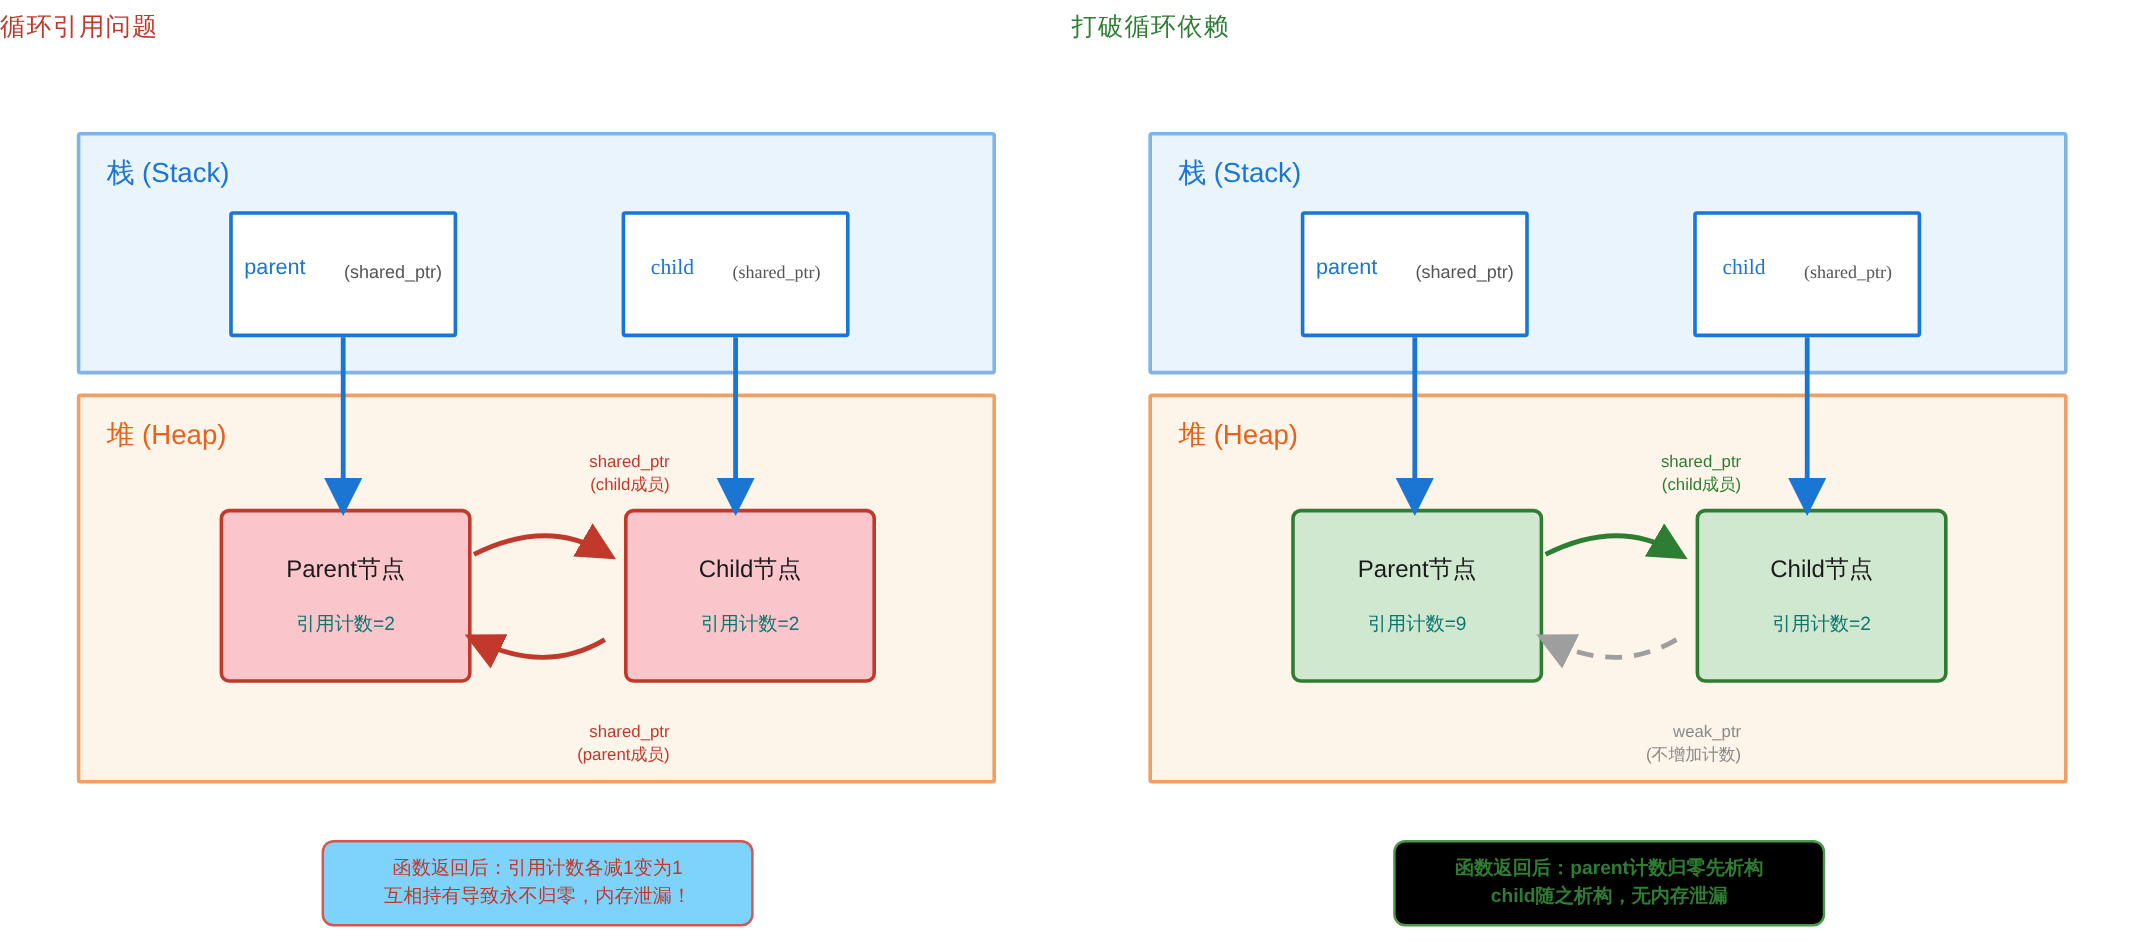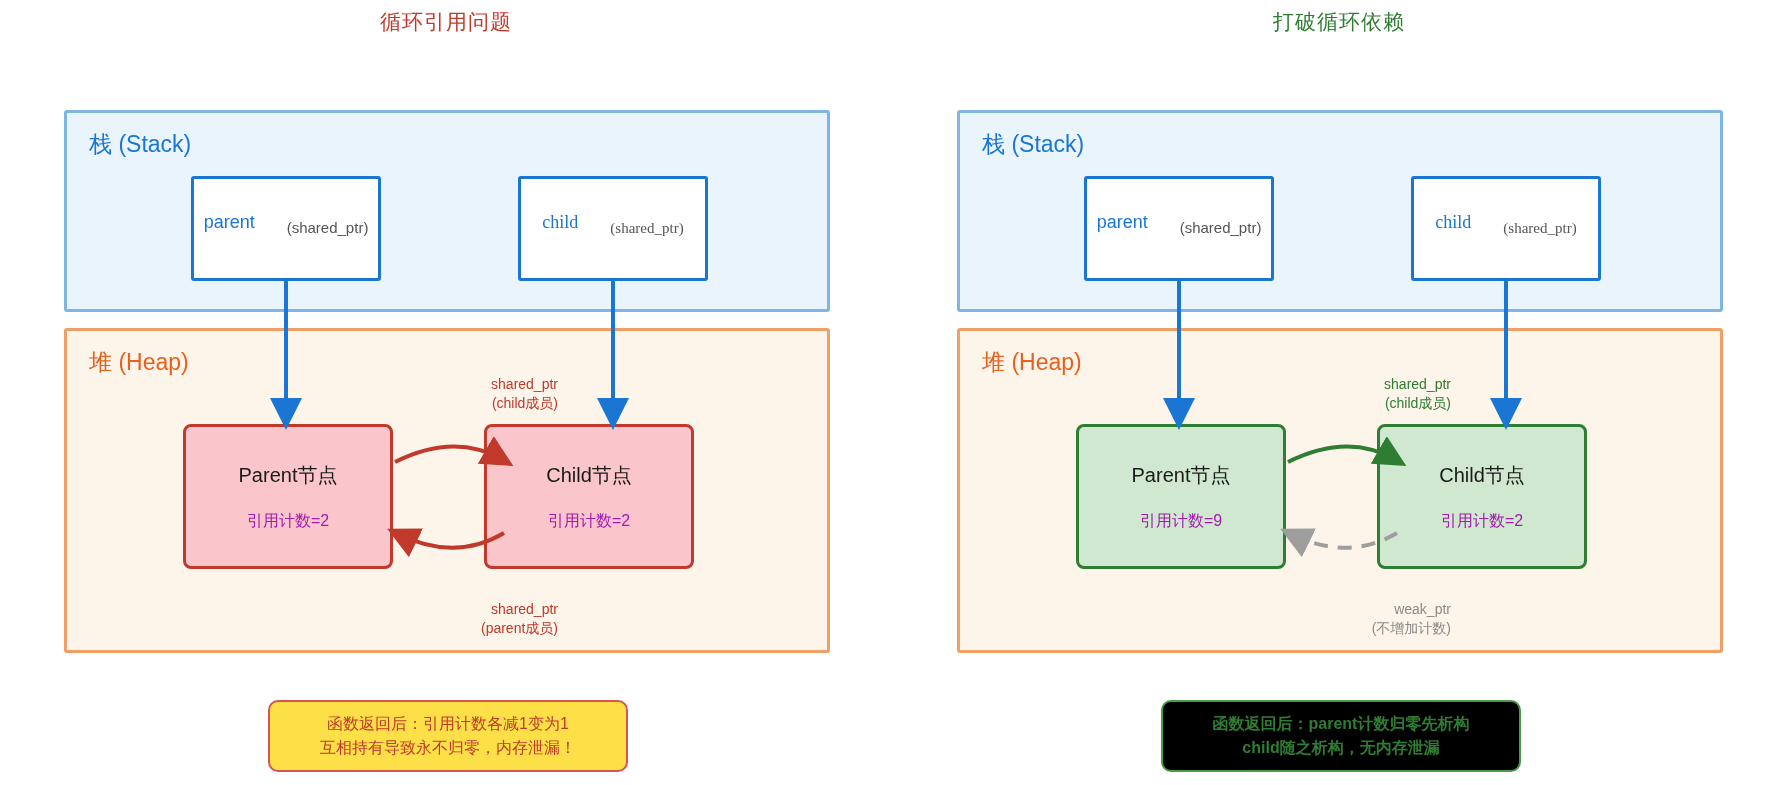--- a/index.html
+++ b/index.html
@@ -6,21 +6,21 @@
   body{
     width:1785px;height:785px;position:relative;overflow:hidden;
     font-family:"Liberation Sans","DejaVu Sans",sans-serif;
   }
   .panel{position:absolute;top:0;width:892px;height:785px;}
   .panel.left{left:0;}
   .panel.right{left:893px;}
 
   .diagram-title{
     position:absolute;top:8px;left:0;width:100%;
-    text-align:center;font-size:21px;font-weight:400;letter-spacing:1px;
+    font-size:21px;font-weight:400;letter-spacing:1px;
   }
   .left .diagram-title{color:#c0392b;}
   .right .diagram-title{color:#2e7d32;}
 
   
   .region{position:absolute;box-sizing:border-box;}
   .region-stack{
     left:64px;top:110px;width:766px;height:202px;
     background:#eaf4fd;border:3px solid #7fb4e3;border-radius:3px;
   }
@@ -45,43 +45,43 @@
   .varbox.parent{left:191px;top:176px;}
   .varbox.child{left:518px;top:176px;font-family:Liberation Serif, serif;}
 
   
   .nodebox{
     position:absolute;box-sizing:border-box;width:210px;height:145px;
     border-radius:8px;
     display:flex;flex-direction:column;align-items:center;justify-content:center;
   }
   .nodebox .nb-title{font-size:20px;color:#1a1a1a;line-height:1.1;margin-bottom:26px;}
-  .nodebox .nb-sub{font-size:16px;color:#a21caf;line-height:1.1;}
+  .nodebox .nb-sub{font-size:16px;color:#0f766e;line-height:1.1;}
   .nodebox.n-parent{left:183px;top:424px;}
-  .nodebox.n-child{left:484px;top:424px;justify-content:center;}
+  .nodebox.n-child{left:520px;top:424px;justify-content:center;}
   .left .nodebox{background:#fbc6cb;border:3px solid #c0392b;}
   .right .nodebox{background:#cfe8cf;border:3px solid #2e7d32;}
 
   
   .edge-label{
     position:absolute;text-align:right;font-size:14px;line-height:1.35;white-space:nowrap;
   }
   .edge-label.top{left:358px;top:375px;width:200px;}
   .edge-label.bottom{left:358px;top:600px;width:200px;}
   .left .edge-label{color:#c0392b;}
   .right .edge-label.top{color:#2e7d32;}
   .right .edge-label.bottom{color:#8a8a8a;}
 
   
   .note{
     position:absolute;left:268px;top:700px;width:360px;box-sizing:border-box;
     padding:10px 14px;border-radius:10px;text-align:center;
     font-size:16px;line-height:1.5;white-space:pre-line;
   }
-  .left .note{background:#fde047;border:2px solid #d9534f;color:#c0392b;}
+  .left .note{background:#7dd3fc;border:2px solid #d9534f;color:#c0392b;}
   .right .note{background:#000000;border:2px solid #4a9a4a;color:#2e7d32;font-weight:bold;}
 
   svg.overlay{position:absolute;left:0;top:0;width:892px;height:785px;overflow:visible;pointer-events:none;}
 </style>
 </head>
 <body>
 
 <div class="panel left">
 
   <div class="diagram-title">循环引用问题</div>

